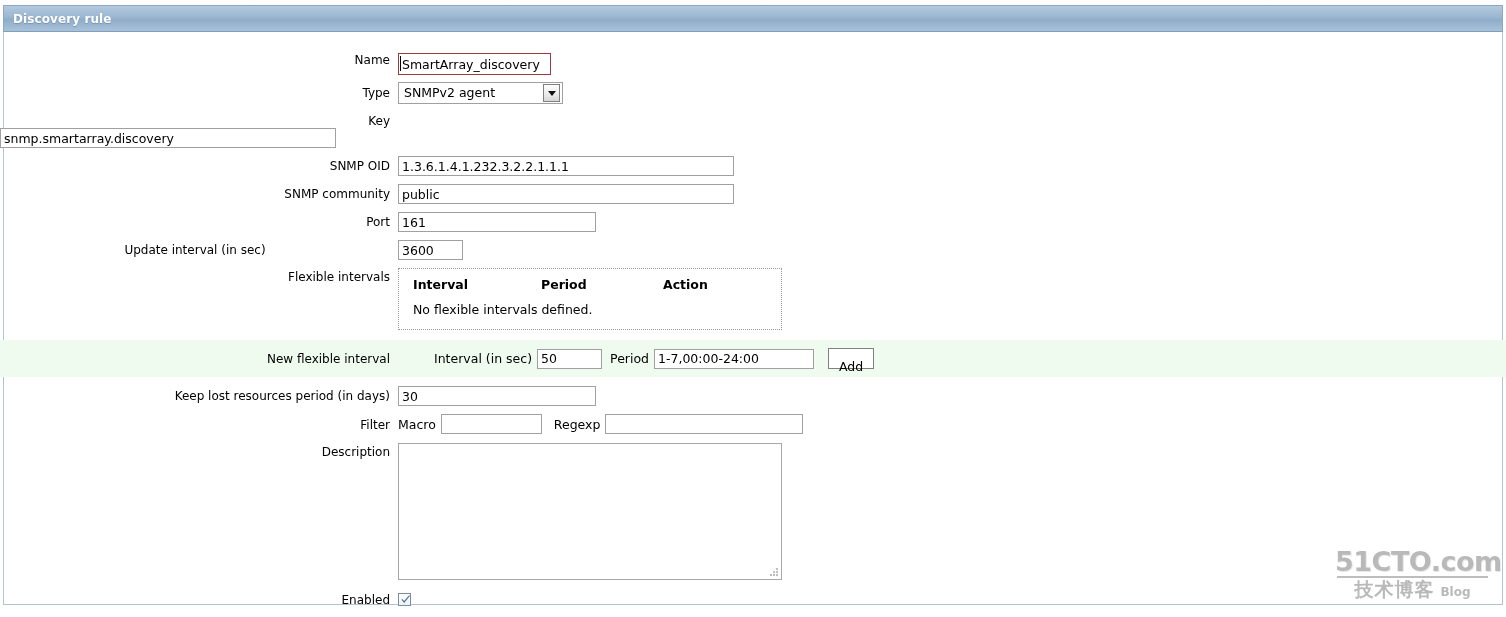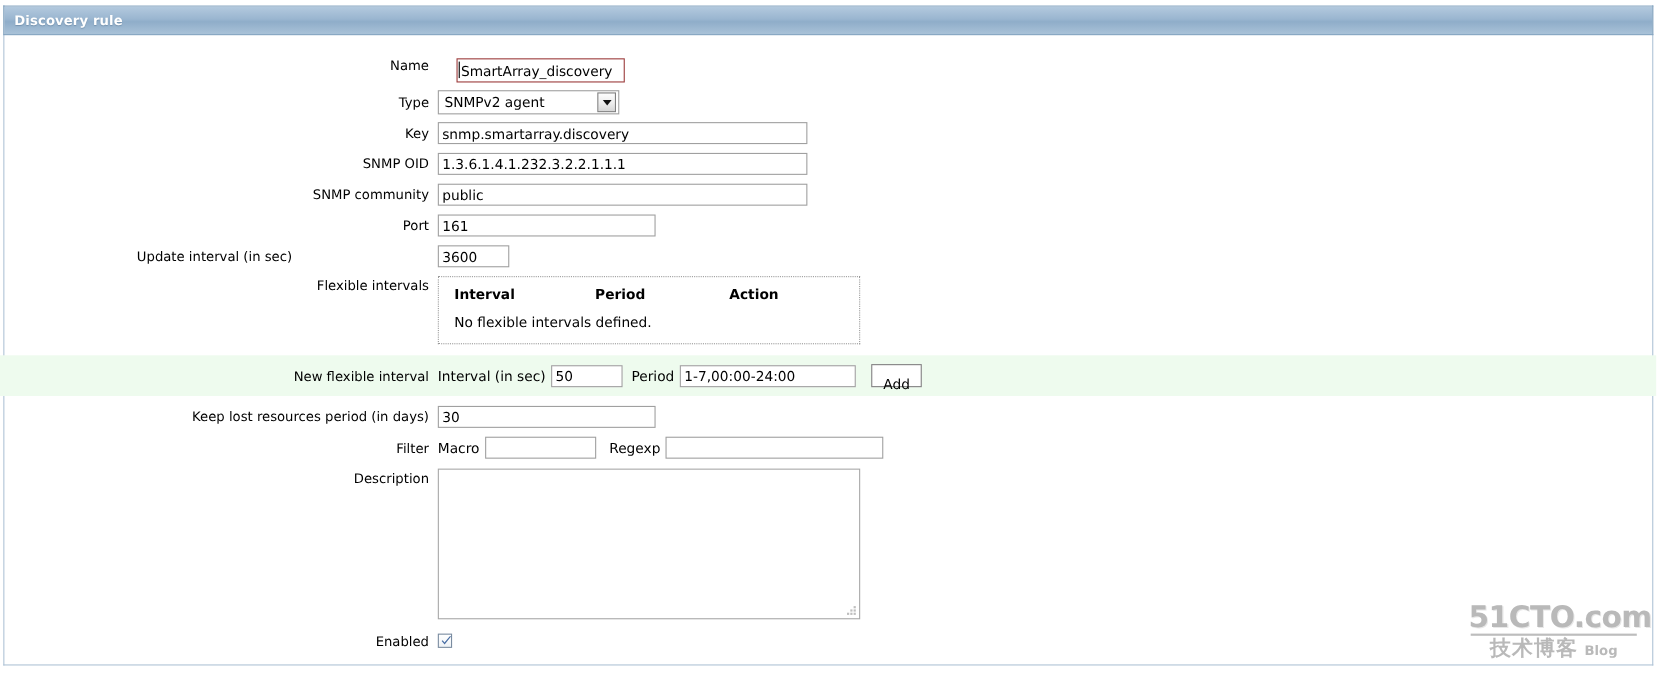--- a/index.html
+++ b/index.html
@@ -112,21 +112,20 @@
   input.tf.w-keep   { width: 198px; }
 
   input.tf.focused {
     border: 1px solid #ffffff;
     box-shadow: none;
   }
   .name-wrap {
     position: relative;
     width: 384px;
     height: 22px;
-    margin-left: 17px;
   }
   .name-wrap input.tf {
     width: 384px;
     height: 22px;
     line-height: 20px;
   }
   .name-highlight {
     position: absolute;
     left: 0px;
     top: 0px;
@@ -345,21 +344,21 @@
       <div class="fld">
         <div class="sel-wrap">
           <span class="sel-text">SNMPv2 agent</span>
           <span class="sel-btn">
             <span class="sel-arrow"></span>
           </span>
         </div>
       </div>
     </div>
 
-    <div class="row" style="padding-top:7px;">
+    <div class="row" style="padding-top:7px;flex-direction:column;">
       <div class="lbl" style="padding-top:3px;">Key</div>
       <div class="fld">
         <input class="tf w-wide" type="text" value="snmp.smartarray.discovery" style="">
       </div>
     </div>
 
     <div class="row" style="padding-top:8px;">
       <div class="lbl" style="padding-top:3px;">SNMP OID</div>
       <div class="fld">
         <input class="tf w-wide" type="text" value="1.3.6.1.4.1.232.3.2.2.1.1.1" style="">
@@ -396,21 +395,21 @@
             <span class="fh-period">Period</span>
             <span class="fh-action">Action</span>
           </div>
           <div class="flex-empty">No flexible intervals defined.</div>
         </div>
       </div>
     </div>
 
     <div class="row row-green" style="padding-top:8px; padding-bottom:8px; margin-top:10px;">
       <div class="lbl" style="padding-top:4px;">New flexible interval</div>
-      <div class="fld" style="gap:0;">
+      <div class="fld" style="gap:0;margin-left:36px;">
         <span class="inline-lbl" style="padding-right:5px;">Interval (in sec)</span>
         <input class="tf w-narrow" type="text" value="50" style="">
         <span class="inline-lbl" style="padding:0 5px 0 8px;">Period</span>
         <input class="tf w-period" type="text" value="1-7,00:00-24:00" style="">
         <button class="btn" style="margin-left:14px;">Add</button>
       </div>
     </div>
 
     <div class="row" style="padding-top:9px;">
       <div class="lbl" style="padding-top:3px;">Keep lost resources period (in days)</div>

